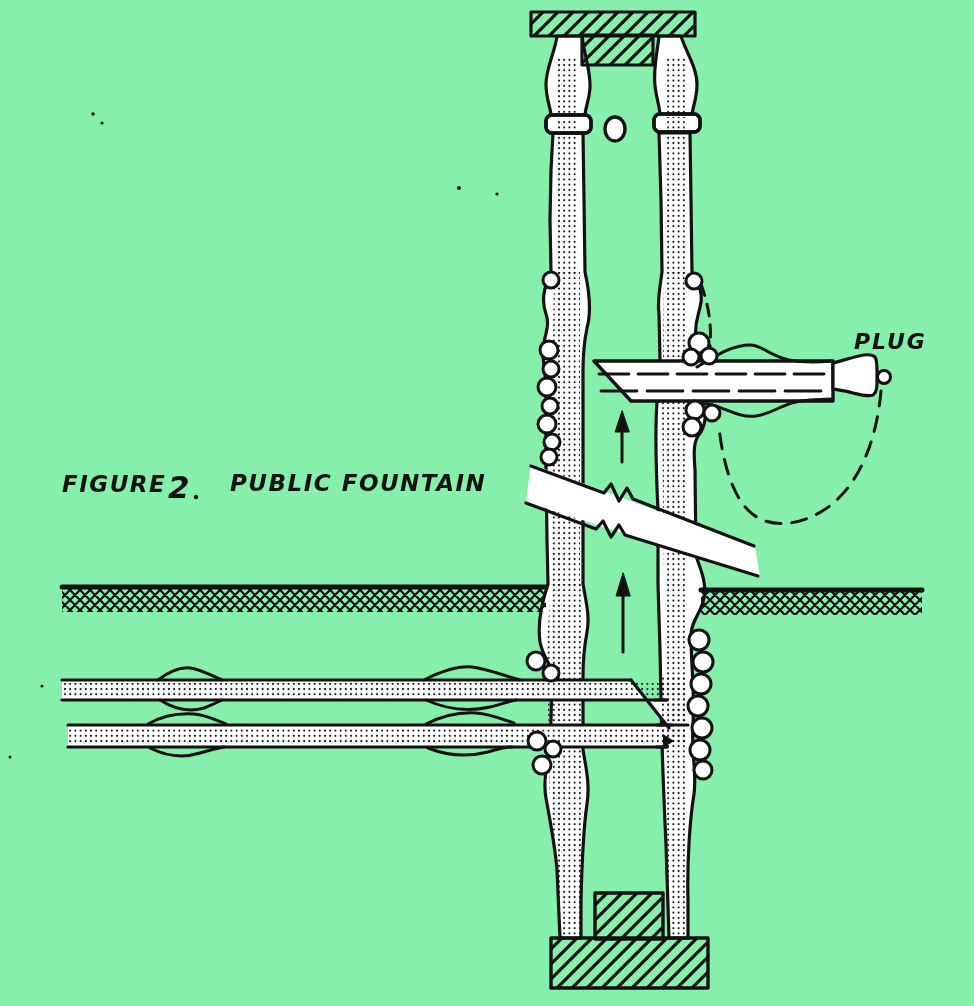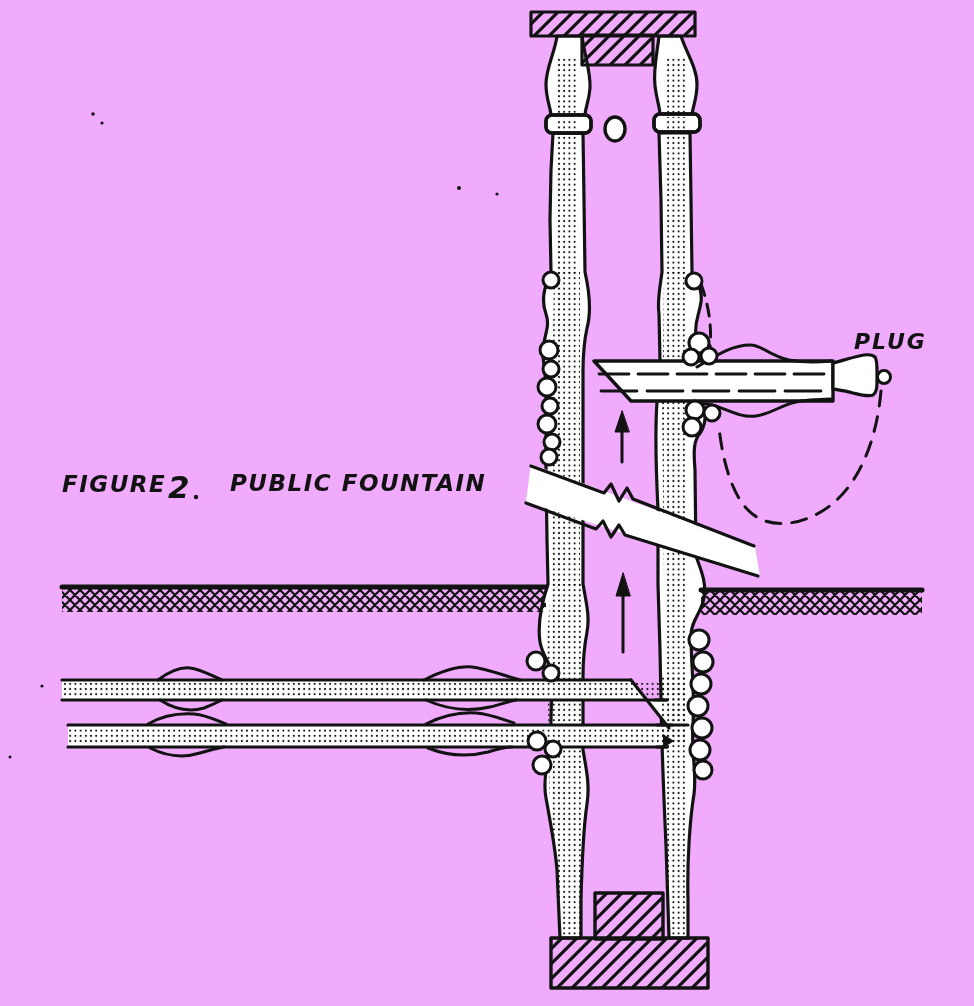--- a/index.html
+++ b/index.html
@@ -1,16 +1,16 @@
 <!DOCTYPE html>
 <html><head>
 <meta charset="utf-8">
 <style>
   html,body{margin:0;padding:0;background:#ffffff;}
-  .canvas{position:relative;width:974px;height:1006px;background:#f0abfc;overflow:hidden;
+  .canvas{position:relative;width:974px;height:1006px;background:#86efac;overflow:hidden;
           font-family:"DejaVu Sans", sans-serif;}
   svg{position:absolute;left:0;top:0;}
   svg *{stroke-linecap:round;stroke-linejoin:round;}
   text{font-family:"DejaVu Sans", sans-serif;font-style:italic;font-weight:bold;fill:#121212;}
   .cap{font-size:23px;letter-spacing:1.5px;}
   .capnum{font-size:31px;}
   .plug{font-size:22px;letter-spacing:2px;}
 </style>
 </head>
 <body>

